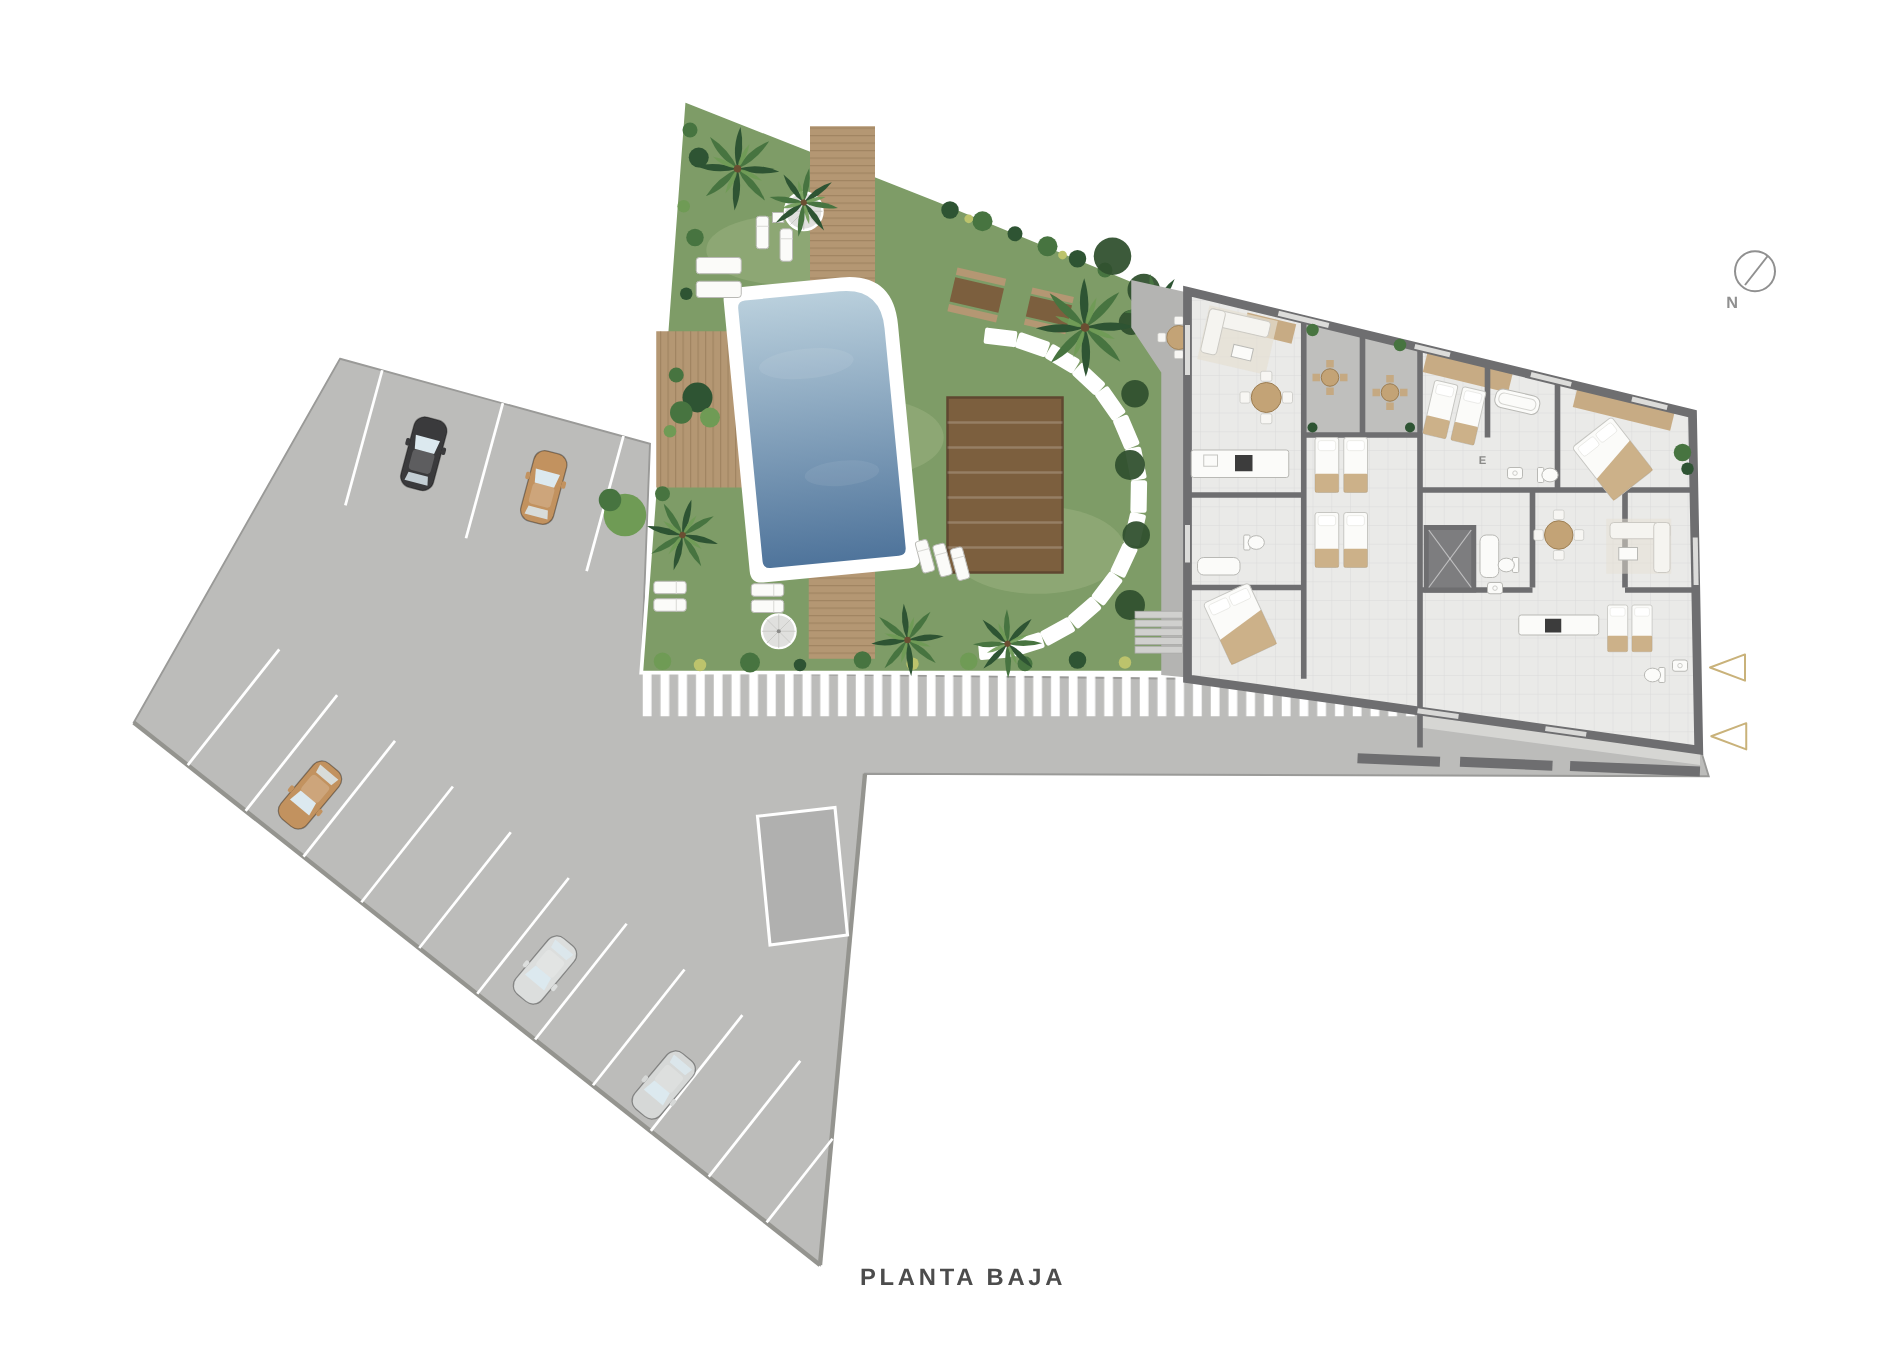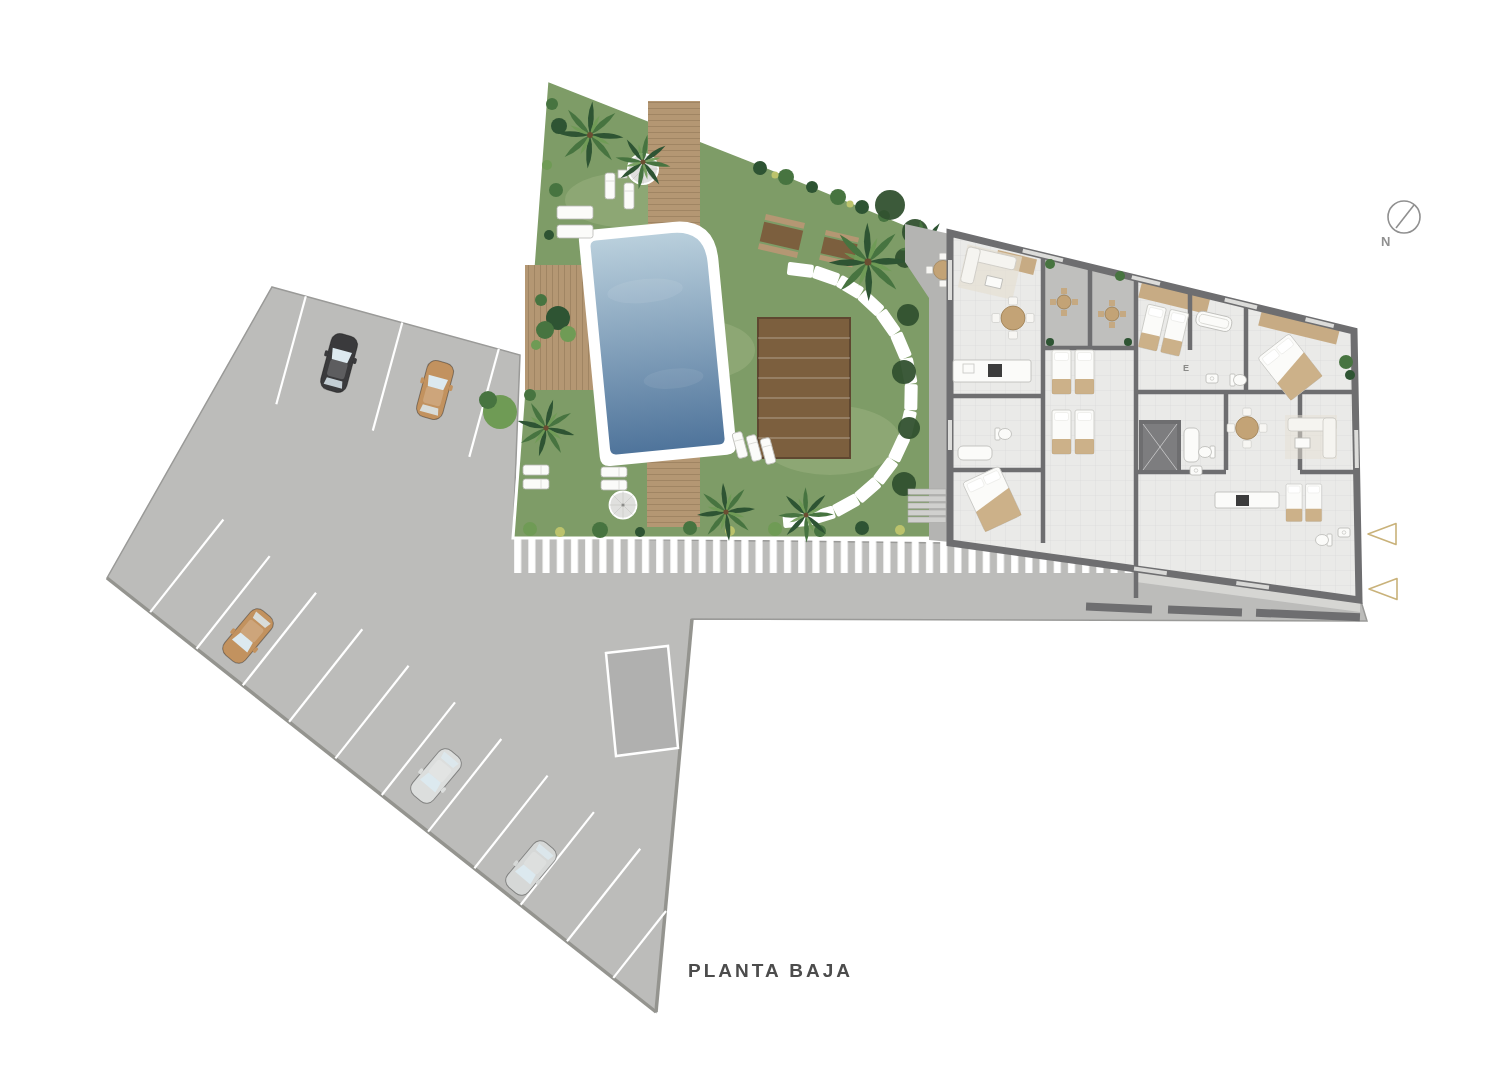--- a/index.html
+++ b/index.html
@@ -1,18 +1,18 @@
 <!DOCTYPE html>
 <html style="--c-page_bg: #ffffff; --c-parking: #bcbcba; --c-parking_edge: #9a9a98; --c-stripe: #ffffff; --c-grass: #7e9c67; --c-grass_light: #a8bd8d; --c-garden_border: #ffffff; --c-pool_top: #b9cfdc; --c-pool_bottom: #4f749b; --c-deck: #b49773; --c-deck_dark: #7c5f3e; --c-plank_line: #6d5436; --c-stone: #ffffff; --c-terrace: #b4b4b2; --c-wall: #6e6e70; --c-floor: #eaeae8; --c-floor_grid: #dadad8; --c-patio_floor: #bfbfbd; --c-balcony_wood: #c5a87e; --c-furn_beige: #e5dfd3; --c-furn_tan: #c3a376; --c-palm_dark: #2e5433; --c-palm_mid: #477440; --c-palm_light: #6f9b55; --c-bush_yellow: #bcc36c; --c-tree_dark: #31512f; --c-accent_gold: #c9b27a; --c-compass_gray: #909090; --c-title_text: #4c4c4c; --c-car_window: #dce9ef;"><head>
 <meta charset="utf-8">
 <style>
   html,body{margin:0;padding:0;background:#fff;}
   .stage{position:relative;width:1512px;height:1080px;background:var(--c-page_bg,#fff);
          font-family:"Liberation Sans",sans-serif;overflow:hidden;}
-  .plan-title{position:absolute;left:688px;top:960px;font-size:19px;font-weight:bold;
+  .plan-title{position:absolute;left:688px;top:1012px;font-size:19px;font-weight:bold;
               letter-spacing:3px;color:var(--c-title_text,#4c4c4c);}
   svg{position:absolute;left:0;top:0;}
   .pav{fill:var(--c-parking);stroke:var(--c-parking_edge);stroke-width:1.5;}
   .curb{stroke:#94948f;stroke-width:3.5;fill:none;}
   .bay{stroke:#ffffff;stroke-width:2.2;fill:none;}
   .grass{fill:var(--c-grass);stroke:var(--c-garden_border);stroke-width:3;}
   .glight{fill:var(--c-grass_light);opacity:.35;}
   .terr{fill:var(--c-terrace);}
   .deck{fill:var(--c-deck);}
   .deckD{fill:var(--c-deck_dark);}

